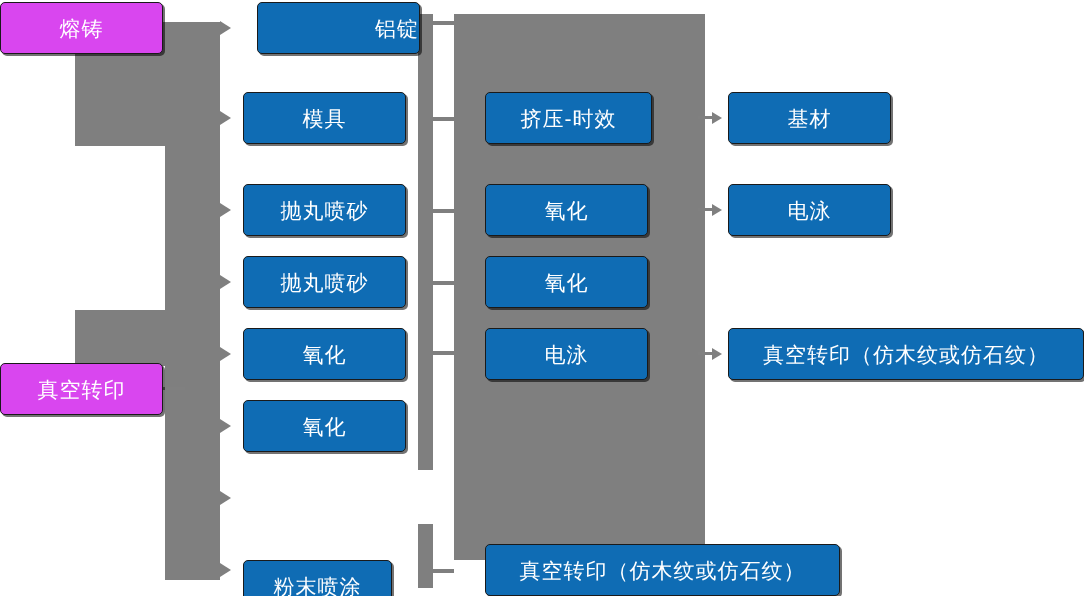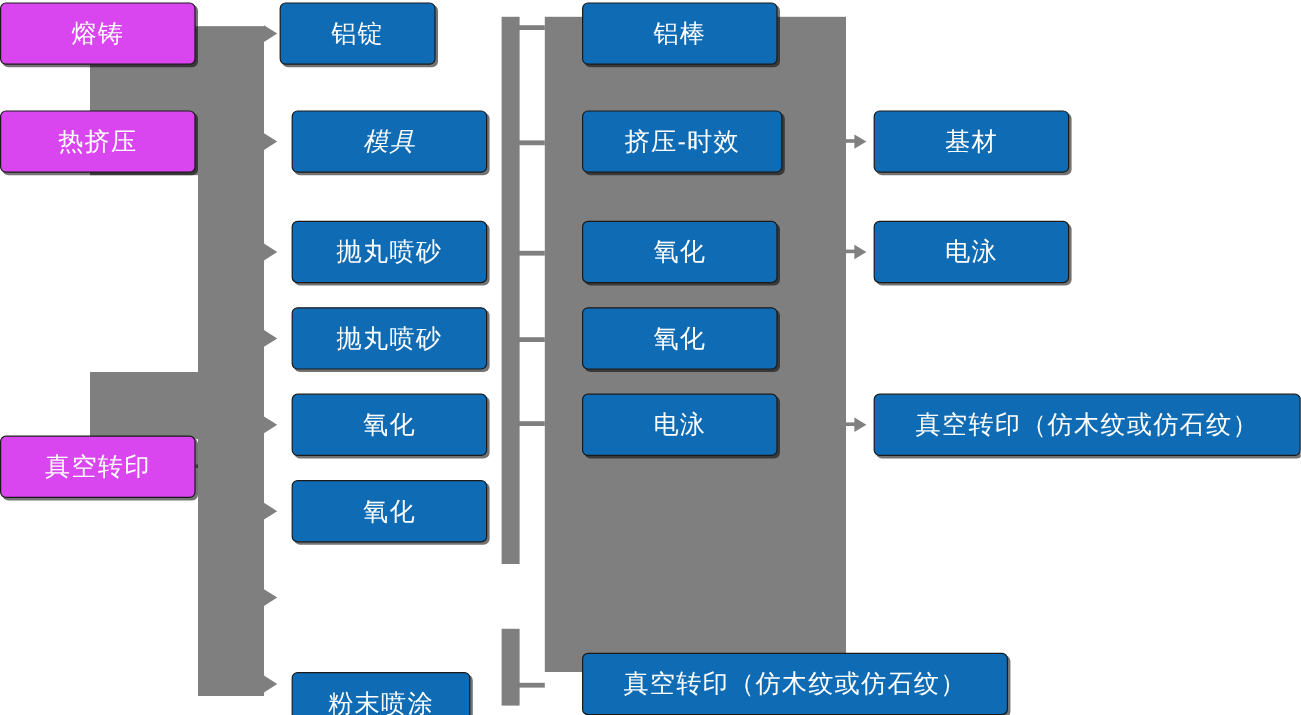--- a/index.html
+++ b/index.html
@@ -109,52 +109,46 @@
 
   <div class="mini-stem" style="left:698px; top:208px; width:16px;"></div>
   <div class="mini-arrow" style="left:712px; top:204px;"></div>
 
   <div class="mini-stem" style="left:698px; top:352px; width:16px;"></div>
   <div class="mini-arrow" style="left:712px; top:348px;"></div>
 
   <div class="box stage" style="left:0px; top:2px; width:163px; height:52px;">
     <span class="box-label">熔铸</span>
   </div>
-  <div class="box stage" style="left:0px; top:92px; width:163px; height:52px;">
-    <span class="box-label">热挤压</span>
-  </div>
   <div class="box stage" style="left:0px; top:363px; width:163px; height:52px;">
     <span class="box-label">真空转印</span>
   </div>
 
-  <div class="box step" style="left:233px; top:2px; width:130px; height:52px;">
+  <div class="box step" style="left:257px; top:2px; width:163px; height:52px;justify-content:flex-end;">
     <span class="box-label">铝锭</span>
   </div>
-  <div class="box step" style="left:243px; top:92px; width:163px; height:52px;font-style:italic;">
+  <div class="box step" style="left:243px; top:92px; width:163px; height:52px;">
     <span class="box-label">模具</span>
   </div>
   <div class="box step" style="left:243px; top:184px; width:163px; height:52px;">
     <span class="box-label">抛丸喷砂</span>
   </div>
   <div class="box step" style="left:243px; top:256px; width:163px; height:52px;">
     <span class="box-label">抛丸喷砂</span>
   </div>
   <div class="box step" style="left:243px; top:328px; width:163px; height:52px;">
     <span class="box-label">氧化</span>
   </div>
   <div class="box step" style="left:243px; top:400px; width:163px; height:52px;">
     <span class="box-label">氧化</span>
   </div>
   <div class="box step" style="left:243px; top:560px; width:149px; height:52px;align-items:center;">
     <span class="box-label">粉末喷涂</span>
   </div>
 
-  <div class="box step" style="left:485px; top:2px; width:163px; height:52px;">
-    <span class="box-label">铝棒</span>
-  </div>
   <div class="box step" style="left:485px; top:92px; width:167px; height:52px;">
     <span class="box-label">挤压-时效</span>
   </div>
   <div class="box step" style="left:485px; top:184px; width:163px; height:52px;">
     <span class="box-label">氧化</span>
   </div>
   <div class="box step" style="left:485px; top:256px; width:163px; height:52px;">
     <span class="box-label">氧化</span>
   </div>
   <div class="box step" style="left:485px; top:328px; width:163px; height:52px;">

